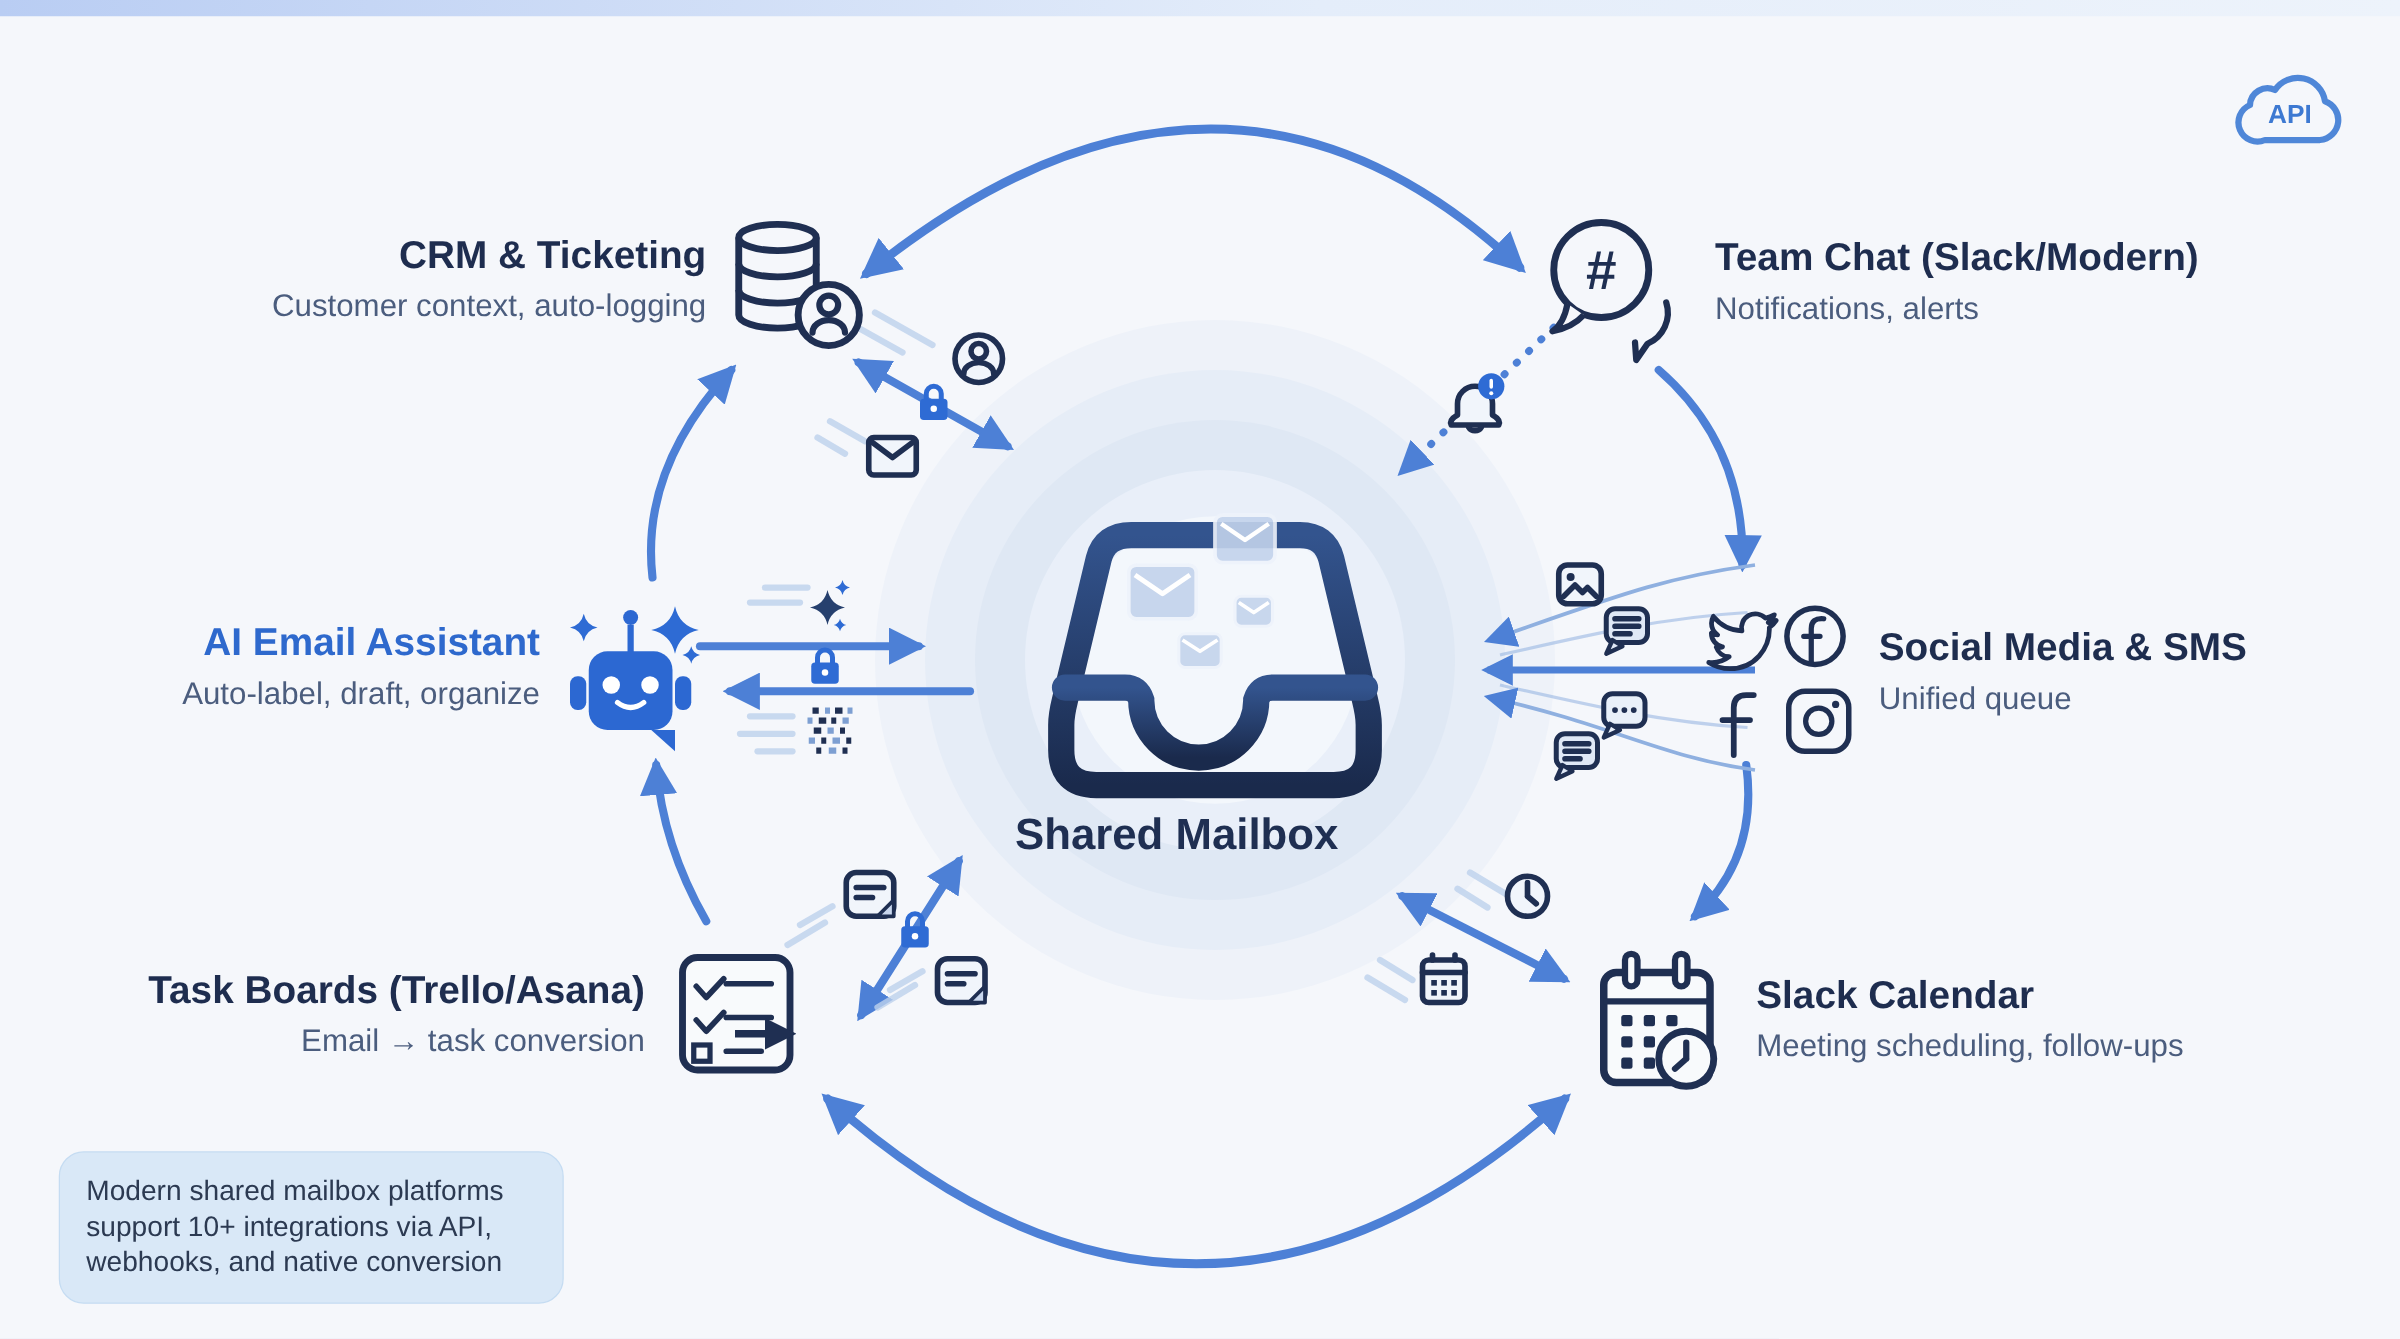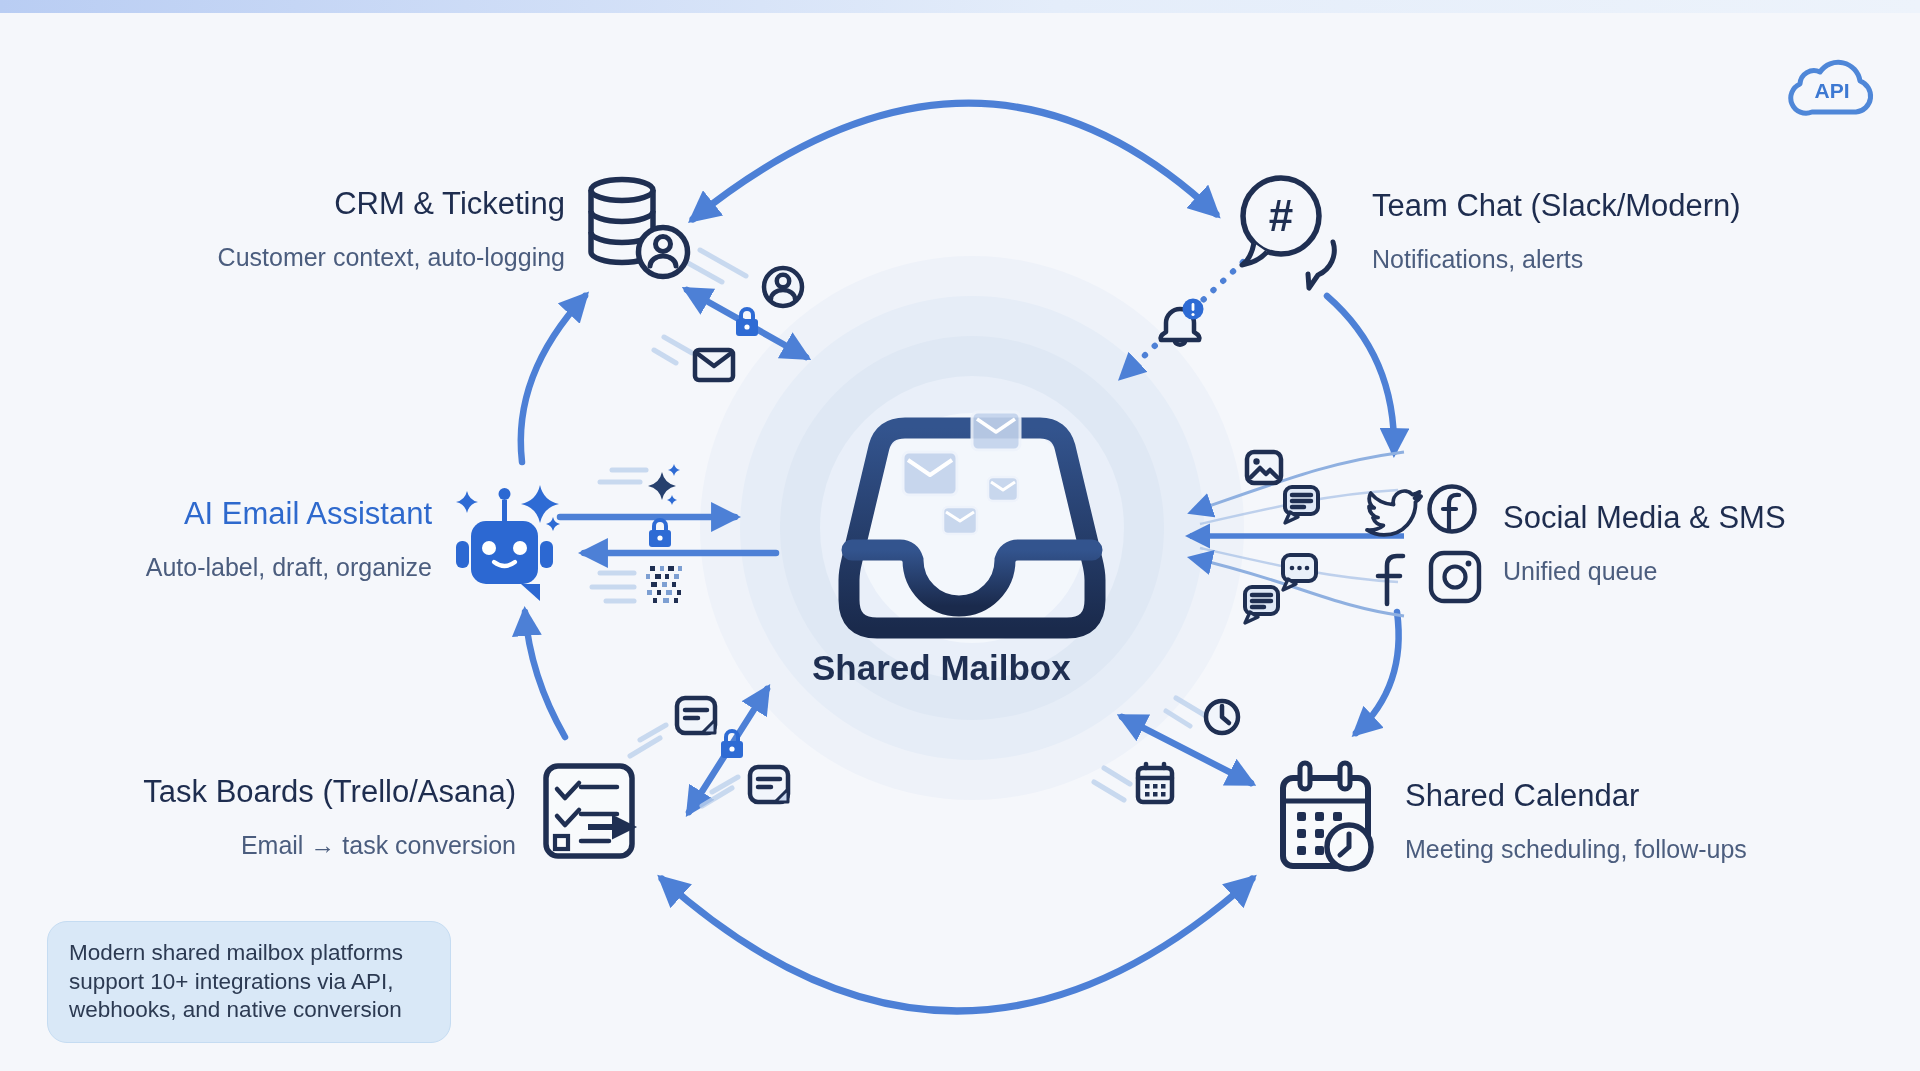--- a/index.html
+++ b/index.html
@@ -1,22 +1,22 @@
 <!DOCTYPE html>
 <html style="--accent: #4d80d6; --accent2: #2e6bd4; --navy: #1f2f52; --title: #1e2d4f; --subtitle: #4b5d7e; --aiblue: #2e69cd; --robot: #2c68d2; --notebg: #d9e8f7; --noteborder: #c5dcf2; --notetext: #2c3a52; --stripa: #b9cdf3; --stripb: #e4edfa; --cloud: #4f87d8; --cloudtxt: #3d79d2; --mailtop: #33548e; --mailbot: #1a2a4c; --envfill: #c3d3ec; --fanline: #8fb0e0; --streak: #bdd1ec;"><head>
 <meta charset="utf-8">
 <style>
   html,body{margin:0;padding:0;background:#e9edf5;}
   .stage{position:relative;width:1920px;height:1071px;overflow:hidden;
          background:#f5f7fb;font-family:"Liberation Sans",sans-serif;}
   .top-strip{position:absolute;left:0;top:0;width:100%;height:13px;
          background:linear-gradient(90deg,var(--stripa),var(--stripb) 55%,#edf3fb);}
   .node{position:absolute;}
-  .node .title{font-size:31px;font-weight:normal;color:var(--title);line-height:36px;}
-  .node .subtitle{font-size:25px;color:var(--subtitle);line-height:30px;margin-top:20px;}
+  .node .title{font-size:31px;font-weight:bold;color:var(--title);line-height:36px;}
+  .node .subtitle{font-size:25px;color:var(--subtitle);line-height:30px;margin-top:8px;}
   .right-align{text-align:right;}
   .ai-title{color:var(--aiblue) !important;}
   .center-label{position:absolute;left:812px;top:648px;width:320px;text-align:left;
          font-size:35px;font-weight:bold;color:var(--navy);}
   .note-box{position:absolute;left:47px;top:921px;width:360px;padding:17px 21px;
          background:var(--notebg);border:1.5px solid var(--noteborder);border-radius:20px;}
   .note-box .note-line{font-size:22.5px;color:var(--notetext);line-height:28.5px;}
   svg.canvas{position:absolute;left:0;top:0;}
   .arc{stroke:var(--accent);stroke-width:7;fill:none;stroke-linecap:round;}
   .arrow6{stroke:var(--accent);stroke-width:6.5;fill:none;stroke-linecap:round;}
@@ -349,21 +349,21 @@
     <div class="title">Task Boards (Trello/Asana)</div>
     <div class="subtitle">Email → task conversion</div>
   </div>
 
   <div class="node" style="left:1503px;top:500px;width:400px;">
     <div class="title">Social Media &amp; SMS</div>
     <div class="subtitle">Unified queue</div>
   </div>
 
   <div class="node" style="left:1405px;top:778px;width:430px;">
-    <div class="title">Shared Calendar</div>
+    <div class="title">Slack Calendar</div>
     <div class="subtitle">Meeting scheduling, follow-ups</div>
   </div>
 
   <div class="center-label">Shared Mailbox</div>
 
   <div class="note-box">
     <div class="note-line">Modern shared mailbox platforms</div>
     <div class="note-line">support 10+ integrations via API,</div>
     <div class="note-line">webhooks, and native conversion</div>
   </div>

